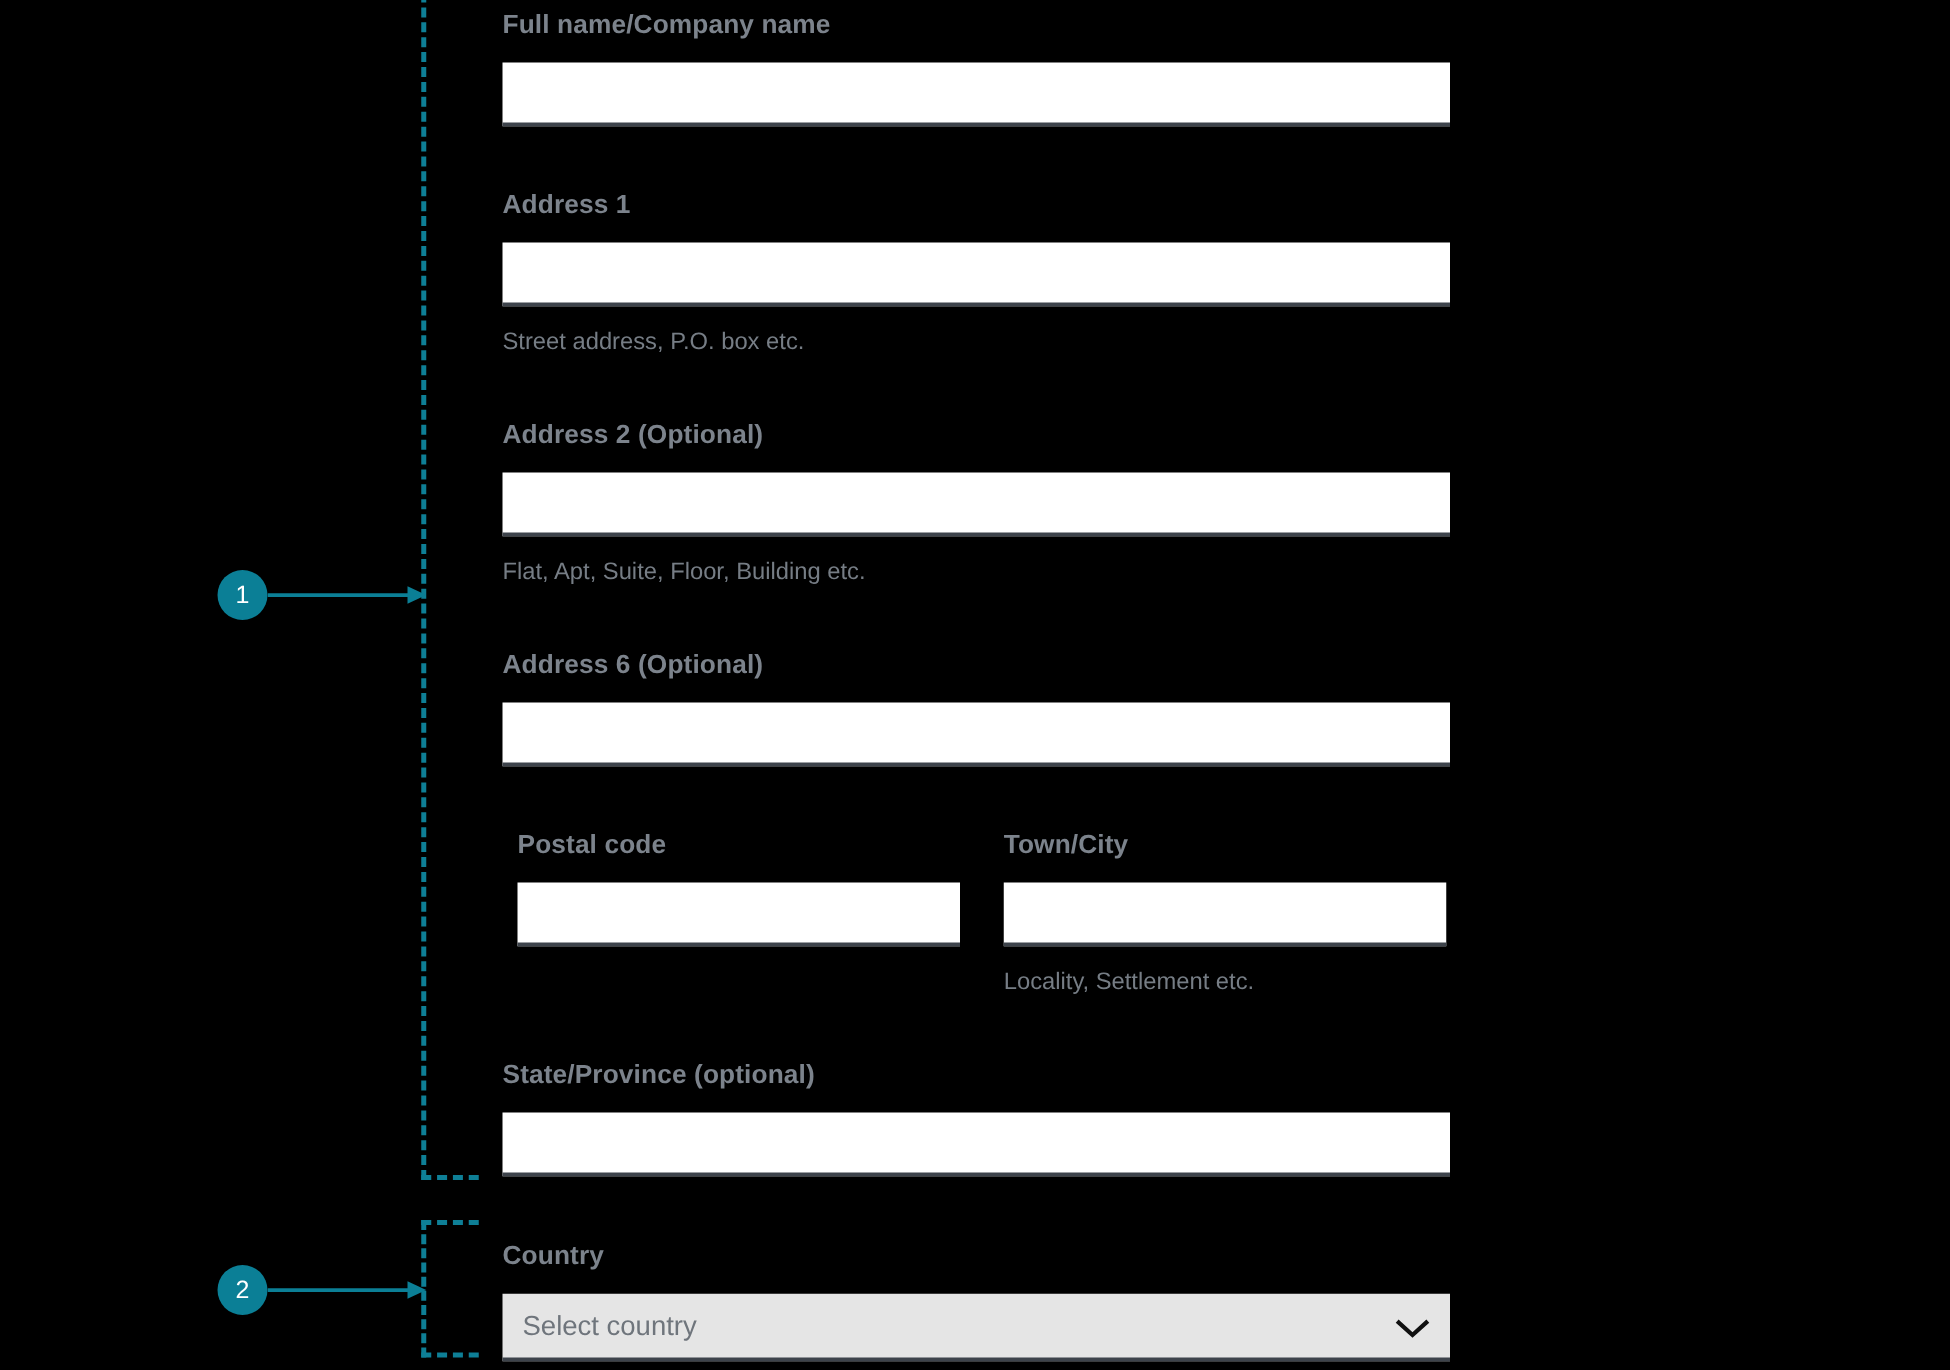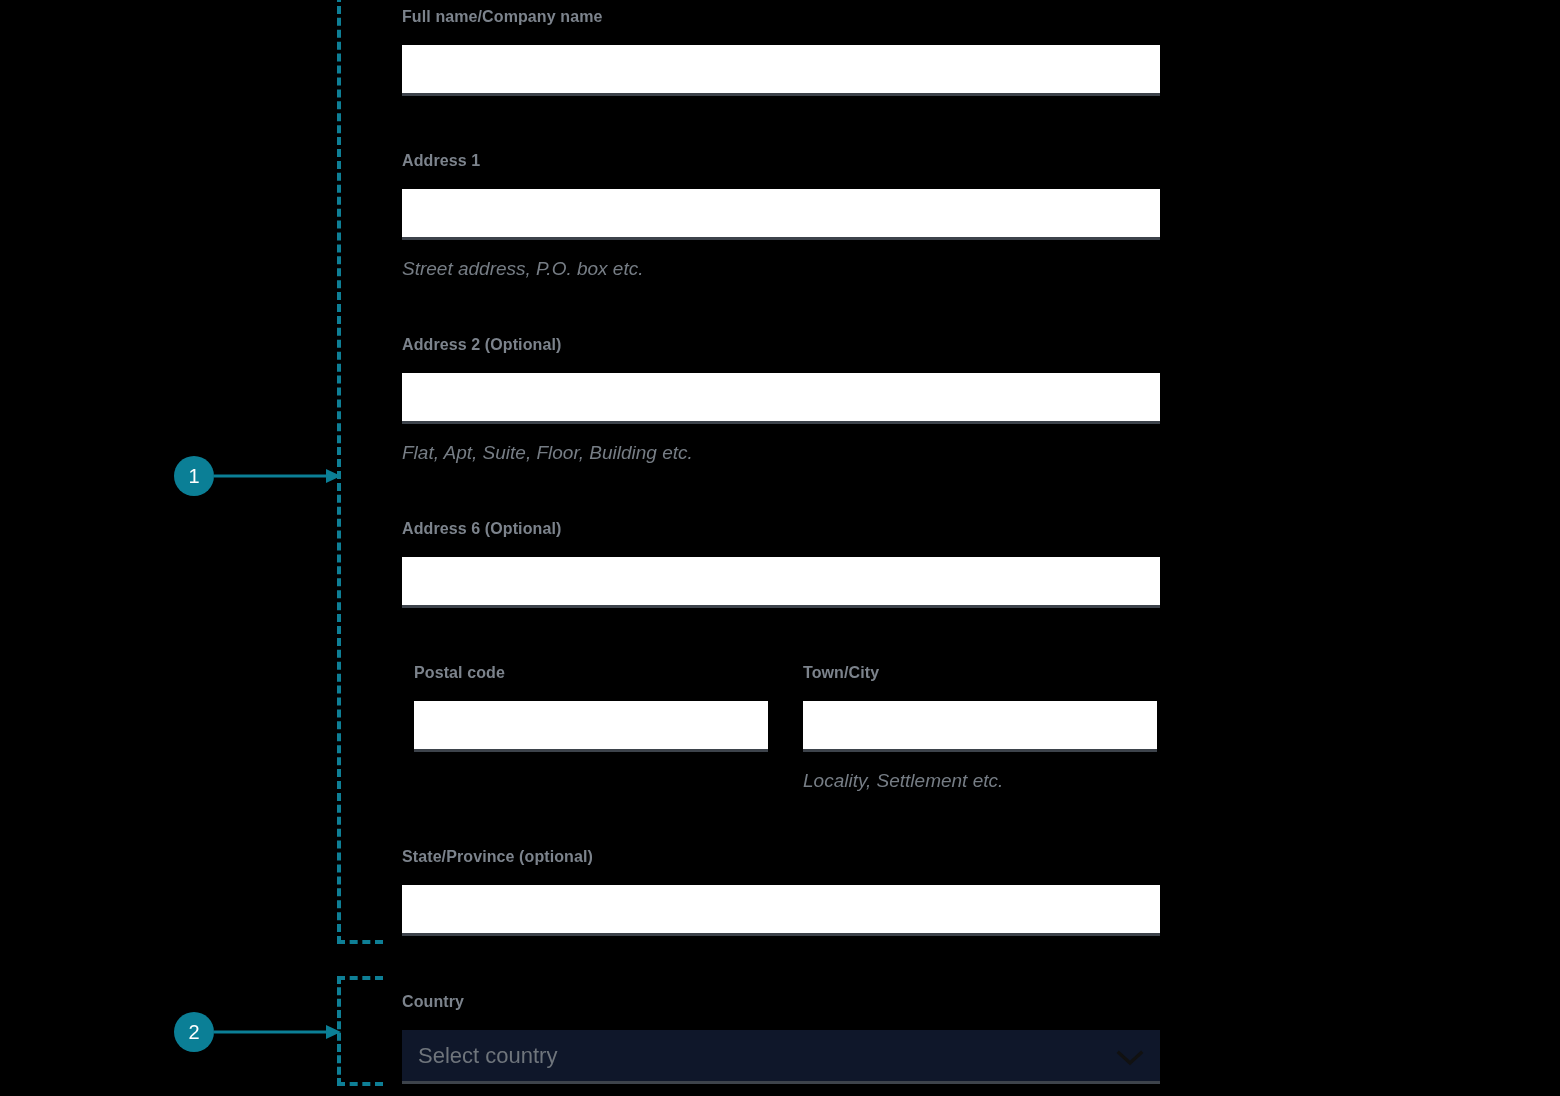--- a/index.html
+++ b/index.html
@@ -14,21 +14,21 @@
   }
 
   #stage {
     position: relative;
     width: 1560px;
     height: 1096px;
     background: #000000;
   }
 
   .field-label {
-    font-size: 16px;
+    font-size: 21px;
     font-weight: bold;
     color: #7c838c;
     letter-spacing: 0.1px;
     line-height: 1.1;
     white-space: nowrap;
   }
   .field-label .opt-italic {
     font-weight: bold;
   }
 
@@ -41,39 +41,38 @@
     border-bottom: 3px solid #3d434b;
     font-family: "Liberation Sans", "DejaVu Sans", sans-serif;
     font-size: 20px;
     color: #222222;
     padding: 0 14px;
     outline: none;
   }
 
   .helper-text {
     font-size: 19px;
-    font-style: italic;
     color: #767d85;
     line-height: 1.1;
     white-space: nowrap;
   }
 
   
   .abs { position: absolute; }
 
   
   .select-wrap {
     position: relative;
     width: 758px;
     height: 54px;
   }
   .select-box {
     width: 100%;
     height: 54px;
-    background: #0f172a;
+    background: #e5e5e5;
     border: none;
     border-bottom: 3px solid #3d434b;
     display: flex;
     align-items: center;
     padding: 0 16px;
     font-size: 22px;
     color: #6f757c;
     cursor: pointer;
   }
   .select-placeholder {

